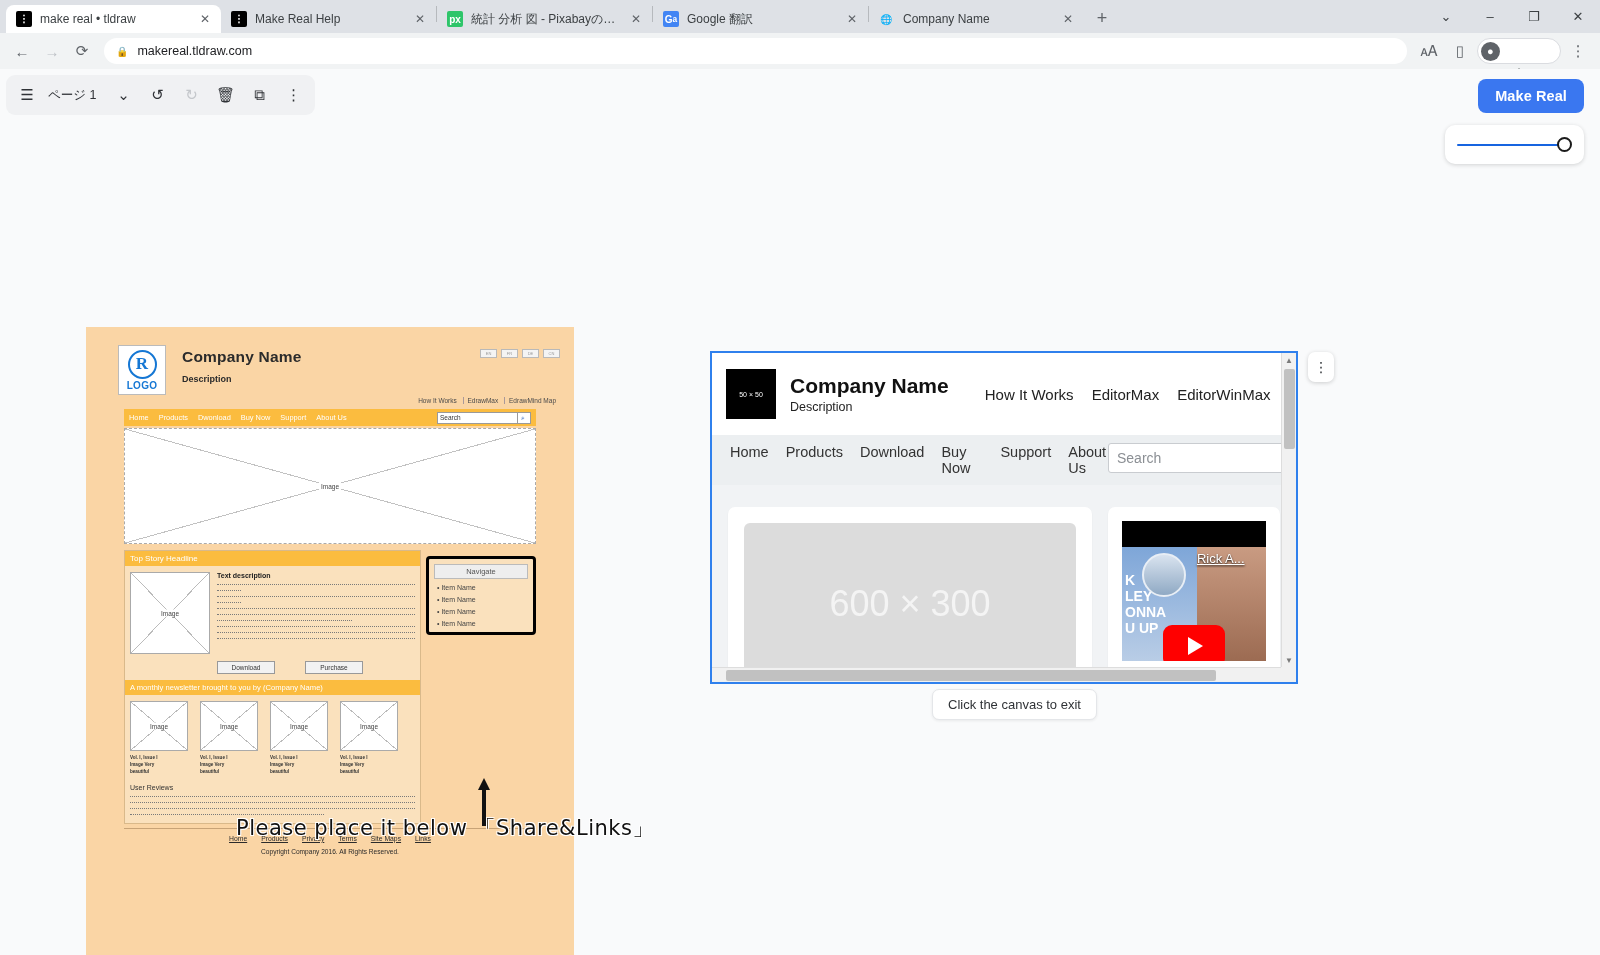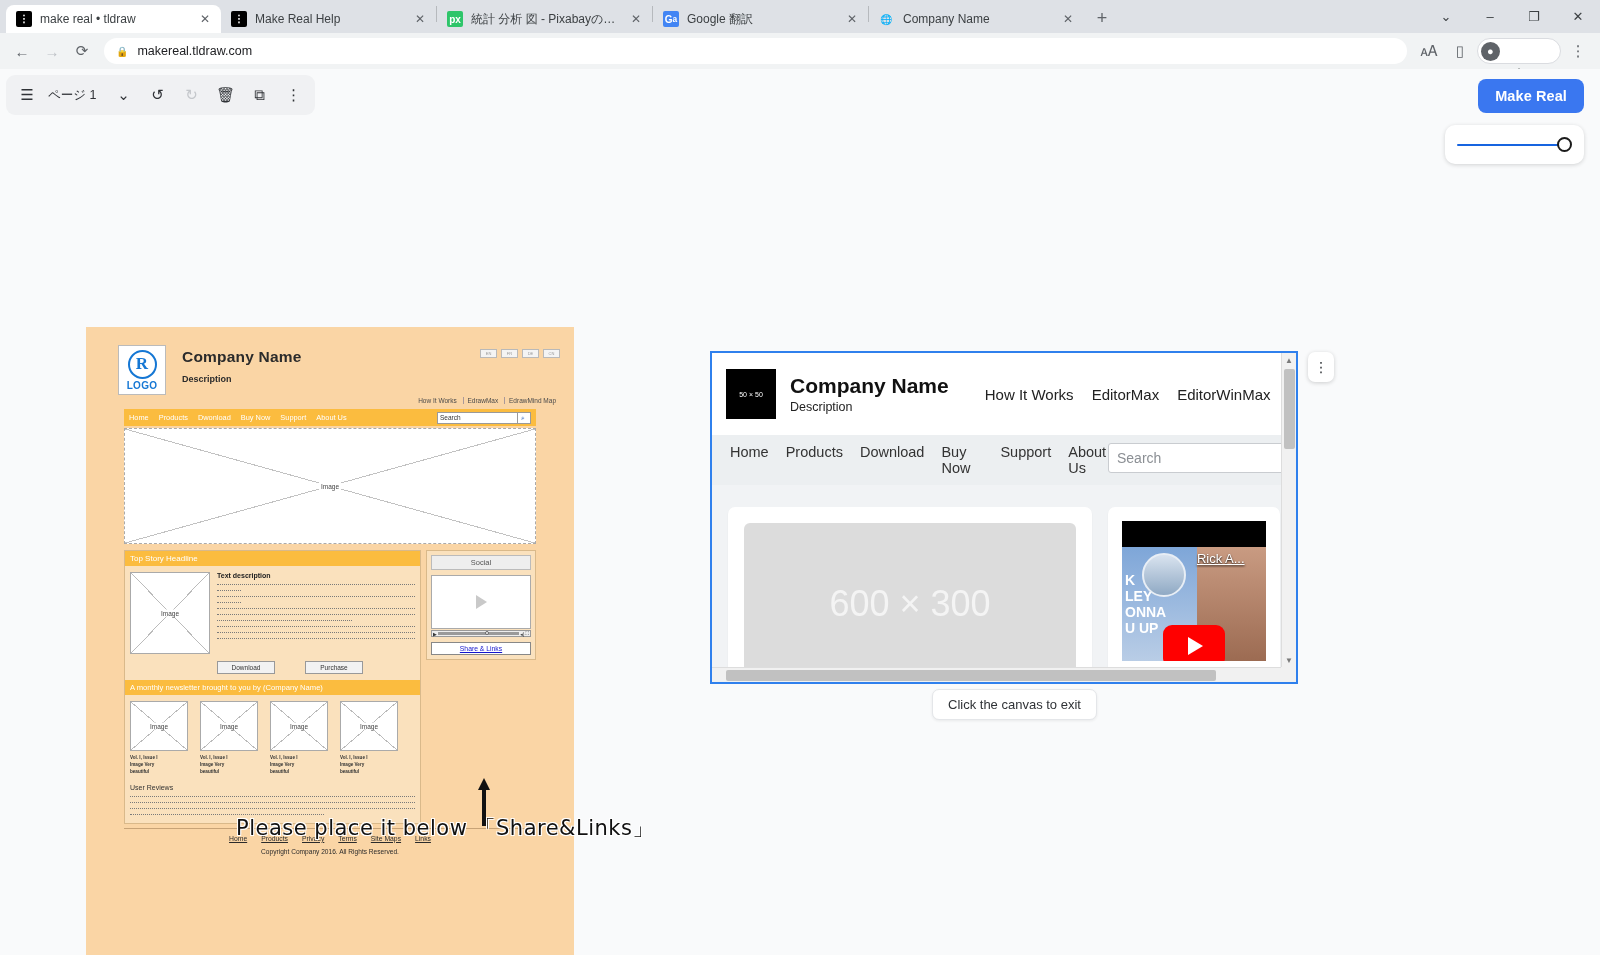--- a/index.html
+++ b/index.html
@@ -688,36 +688,28 @@
         <div class="wf-reviews">
           <div class="wf-rev-head">User Reviews</div>
           <div class="dotline"></div>
           <div class="dotline"></div>
           <div class="dotline"></div>
           <div class="dotline mid"></div>
         </div>
       </div>
 
       <div class="wf-side">
-        <div class="wf-panel">
-          <div class="wf-panel-head">Social</div>
-          <div class="wf-video">
-            <div class="play-tri"></div>
-          </div>
-          <div class="wf-vbar">
-            <span style="font-size:5px">▶</span>
-            <div class="vbar-line">
-                <div class="vbar-knob"></div>
-              </div>
-            <span style="font-size:5px">◂)</span>
-            <span style="font-size:5px">⛶</span>
-          </div>
-          <div class="wf-share">Share &amp; Links</div>
-        </div>
-
+
+        <div class="wf-nav-panel">
+          <div class="wf-panel-head">Navigate</div>
+          <div class="wf-nav-item">• Item Name</div>
+          <div class="wf-nav-item">• Item Name</div>
+          <div class="wf-nav-item">• Item Name</div>
+          <div class="wf-nav-item">• Item Name</div>
+        </div>
       </div>
     </div>
 
     <div class="wf-footer">
       <div class="wf-flinks">
         <span>Home</span>
         <span>Products</span>
         <span>Privacy</span>
         <span>Terms</span>
         <span>Site Maps</span>

